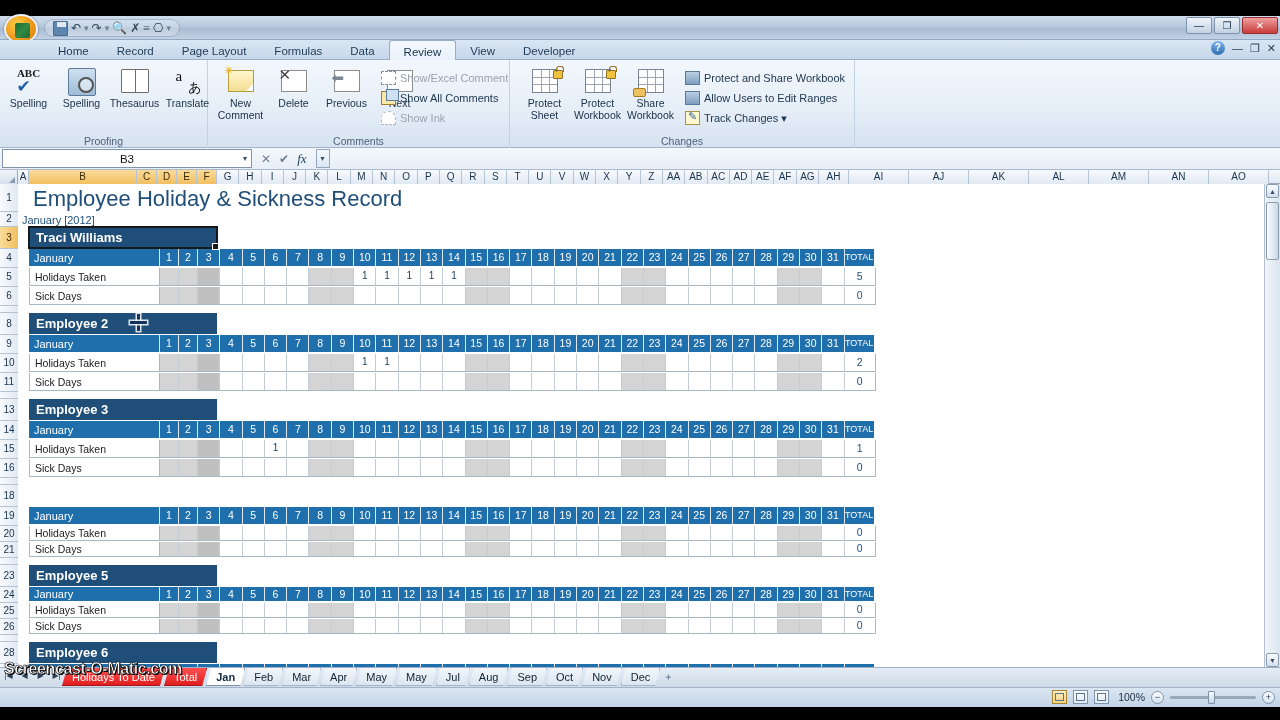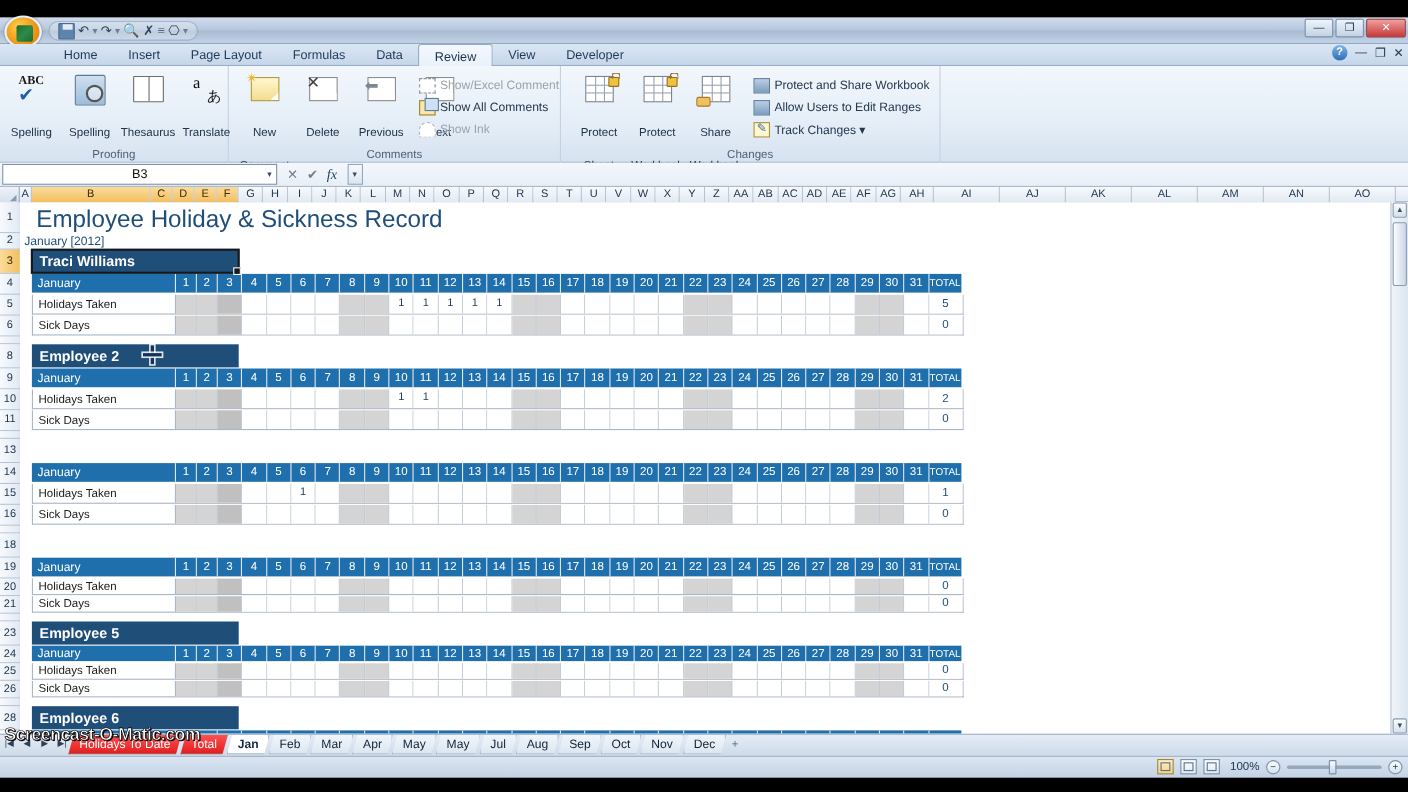--- a/index.html
+++ b/index.html
@@ -63,21 +63,21 @@
 
   
   .ribbon { position:relative; height:88px;
             background:linear-gradient(180deg,#f2f7fc 0%,#e4edf7 62%,#d6e2f0 100%);
             border-bottom:1px solid #9fb3cb; }
   .grp { position:absolute; top:0; height:88px; border-right:1px solid #c3d2e3; }
   .grp-title { position:absolute; bottom:1px; left:0; right:0; text-align:center;
                font-size:10.5px; color:#51627a; }
   .btns { position:absolute; top:4px; left:0; display:flex; align-items:flex-start; }
   .bigbtn { width:53px; text-align:center; padding-top:2px; cursor:default; }
-  .bigbtn .lbl { font-size:10.5px; color:#20344a; line-height:11.5px; display:block; margin-top:18px; }
+  .bigbtn .lbl { font-size:10.5px; color:#20344a; line-height:11.5px; display:block; margin-top:0; }
   .ic { width:32px; height:32px; margin:0 auto; position:relative; display:block; }
 
   
   .ic-abc::before { content:"ABC"; position:absolute; top:1px; left:0; right:0; font-size:11px; font-weight:bold; color:#1a1a1a; font-family:"Liberation Serif",serif; }
   .ic-abc::after { content:"✔"; position:absolute; bottom:1px; left:4px; font-size:17px; color:#1f5fa8; }
   .ic-book { background:#fff; border:1px solid #6d6d6d; border-radius:1px; width:28px; height:24px; margin-top:3px; }
   .ic-book::after { content:""; position:absolute; left:13px; top:0; width:1px; height:100%; background:#6d6d6d; }
   .ic-research { width:28px; height:28px; margin-top:2px; background:linear-gradient(180deg,#cfe0f0,#9dbcd8); border:1px solid #5c7a99; border-radius:2px; }
   .ic-research::after { content:""; position:absolute; right:1px; top:8px; width:12px; height:12px; border:2px solid #555; border-radius:50%; background:rgba(255,255,255,.5); }
   .ic-trans::before { content:"a"; position:absolute; left:4px; top:2px; font-size:15px; color:#111; font-family:"Liberation Serif",serif; }
@@ -232,21 +232,21 @@
     <div class="wbtns">
       <div class="wbtn">—</div>
       <div class="wbtn">❐</div>
       <div class="wbtn close">✕</div>
     </div>
   </div>
 
   <div class="tabsbar">
     <div class="tabs">
       <div class="tab">Home</div>
-      <div class="tab">Insert</div>
+      <div class="tab">Record</div>
       <div class="tab">Page Layout</div>
       <div class="tab">Formulas</div>
       <div class="tab">Data</div>
       <div class="tab active">Review</div>
       <div class="tab">View</div>
       <div class="tab">Developer</div>
     </div>
     <div class="tbright">
       <span class="helpo">?</span>
       <span>—</span>
@@ -679,20 +679,21 @@
           <div class="dcell" style="width: 22.3px; line-height: 16px;"></div>
           <div class="dcell" style="width: 22.3px; line-height: 16px;"></div>
           <div class="dcell" style="width: 22.3px; line-height: 16px;"></div>
           <div class="dcell" style="width: 22.3px; line-height: 16px;"></div>
           <div class="dcell" style="width: 22.3px; line-height: 16px;"></div>
           <div class="dcell we" style="width: 22.3px; line-height: 16px;"></div>
           <div class="dcell we" style="width: 22.3px; line-height: 16px;"></div>
           <div class="dcell" style="width: 22.3px; line-height: 16px;"></div>
           <div class="totcell" style="width: 30px; line-height: 16px;">0</div>
         </div>
+        <div class="empname" style="position: absolute; left: 11px; top: 215px; width: 188px; height: 21px;">Employee 3</div>
         <div class="monthrow" style="position: absolute; left: 11px; top: 237px; height: 17px;">
           <div class="mlabel" style="width: 130px;">January</div>
           <div class="daycell" style="width: 19px; line-height: 17px;">1</div>
           <div class="daycell" style="width: 19px; line-height: 17px;">2</div>
           <div class="daycell" style="width: 22.3px; line-height: 17px;">3</div>
           <div class="daycell" style="width: 22.3px; line-height: 17px;">4</div>
           <div class="daycell" style="width: 22.3px; line-height: 17px;">5</div>
           <div class="daycell" style="width: 22.3px; line-height: 17px;">6</div>
           <div class="daycell" style="width: 22.3px; line-height: 17px;">7</div>
           <div class="daycell" style="width: 22.3px; line-height: 17px;">8</div>

